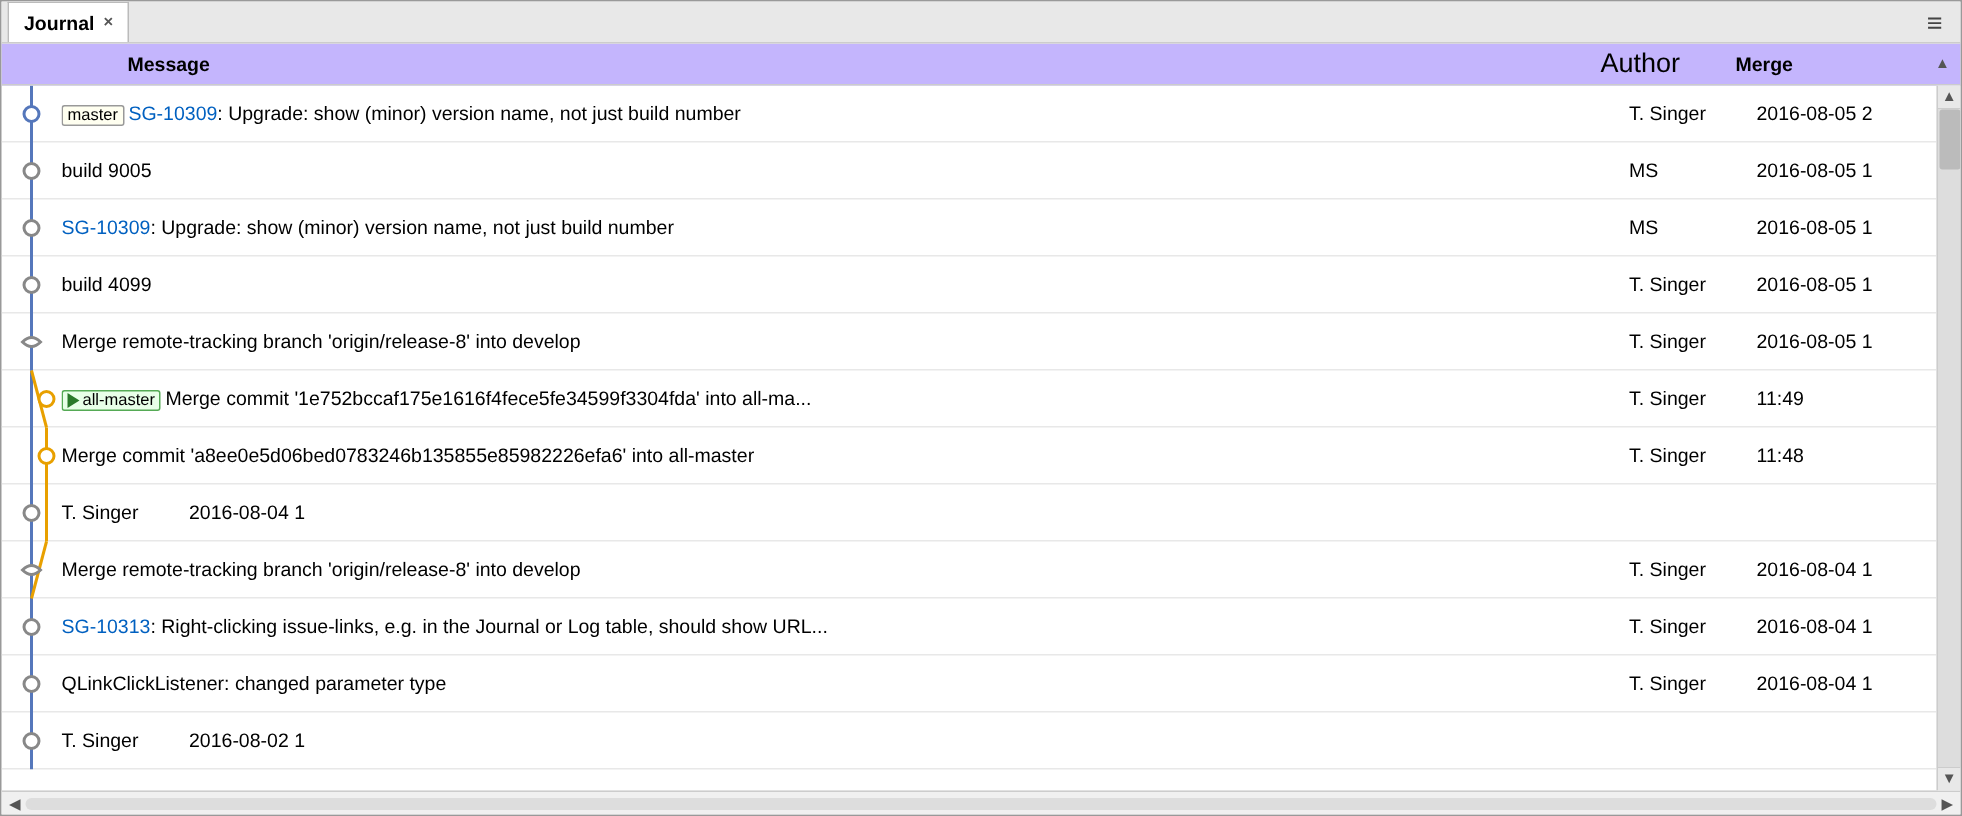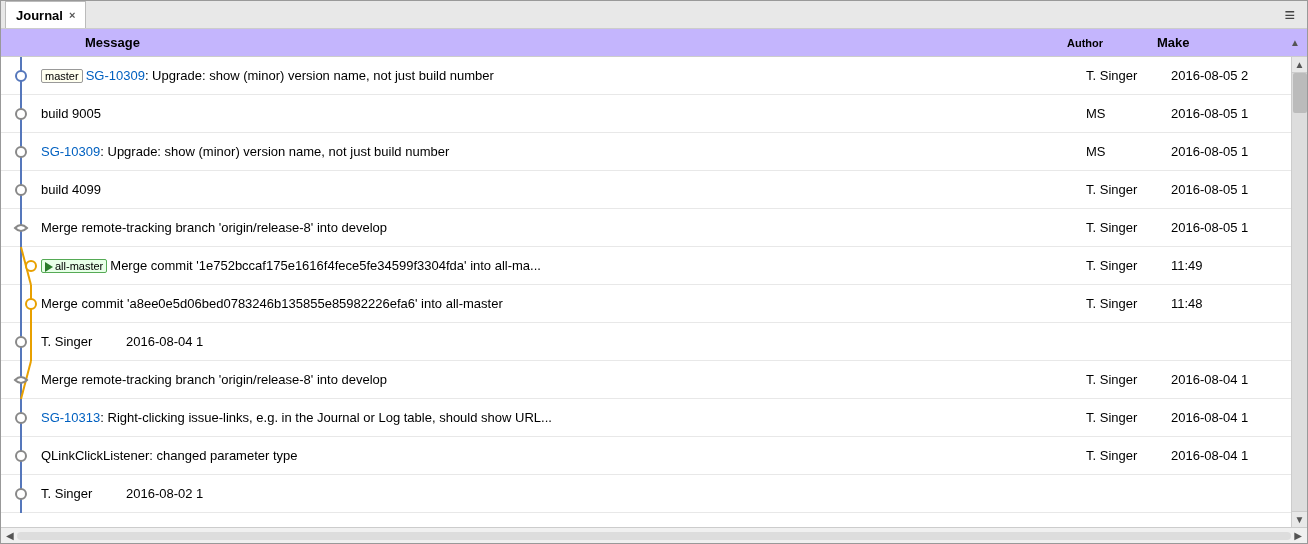--- a/index.html
+++ b/index.html
@@ -61,22 +61,22 @@
       padding: 0 4px;
     }
     .header-message {
       flex: 1;
       padding-left: 40px;
       font-weight: 600;
       font-size: 13px;
     }
     .header-author {
       width: 90px;
-      font-weight: 700;
-      font-size: 11px;
+      font-weight: 400;
+      font-size: 18px;
     }
     .header-date {
       width: 130px;
       font-weight: 600;
       font-size: 13px;
     }
 
     
     .branch-tag {
       display: inline-block;
@@ -243,21 +243,21 @@
       <span>Journal</span>
       <span class="close-btn">×</span>
     </div>
     <span class="menu-icon">≡</span>
   </div>
 
   <div class="header-row">
     <div style="width:40px;flex-shrink:0;"></div>
     <div class="header-message">Message</div>
     <div class="header-author">Author</div>
-    <div class="header-date">Make</div>
+    <div class="header-date">Merge</div>
     <div style="width:16px;display:flex;align-items:center;justify-content:center;">
       <span style="font-size:10px;color:#555;">▲</span>
     </div>
   </div>
 
   <div class="main-area">
     <div class="data-area">
 
       <svg style="position:absolute;top:0;left:0;width:40px;height:456px;pointer-events:none;">
 

